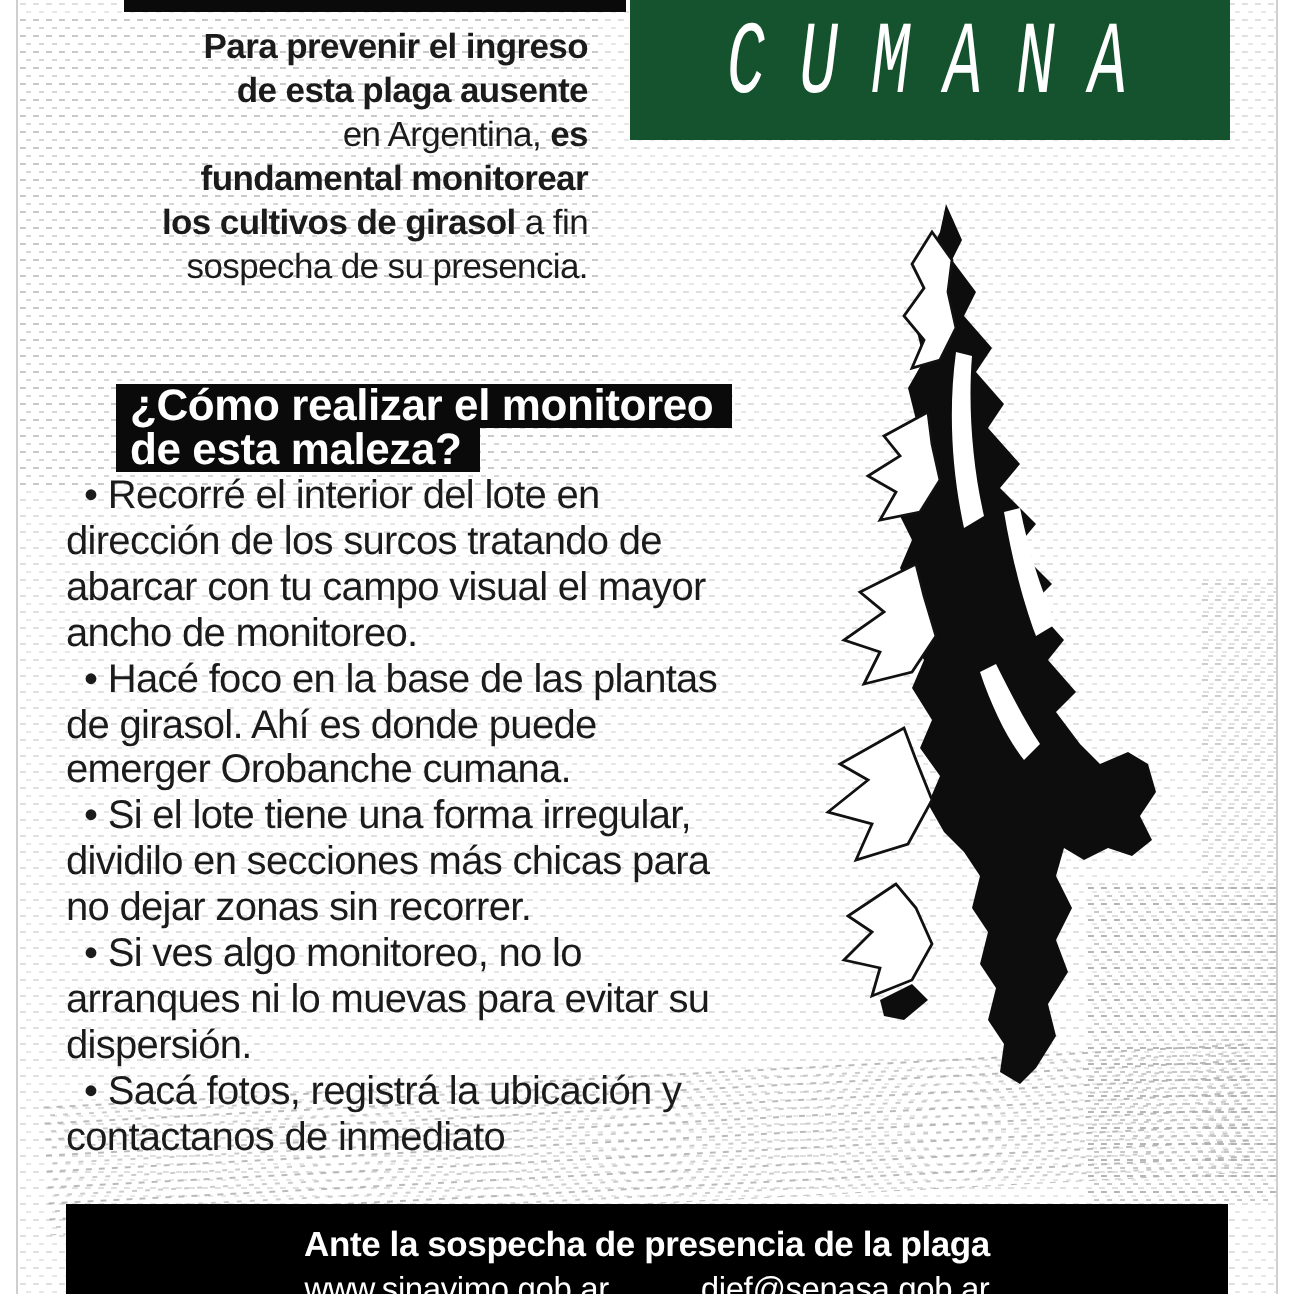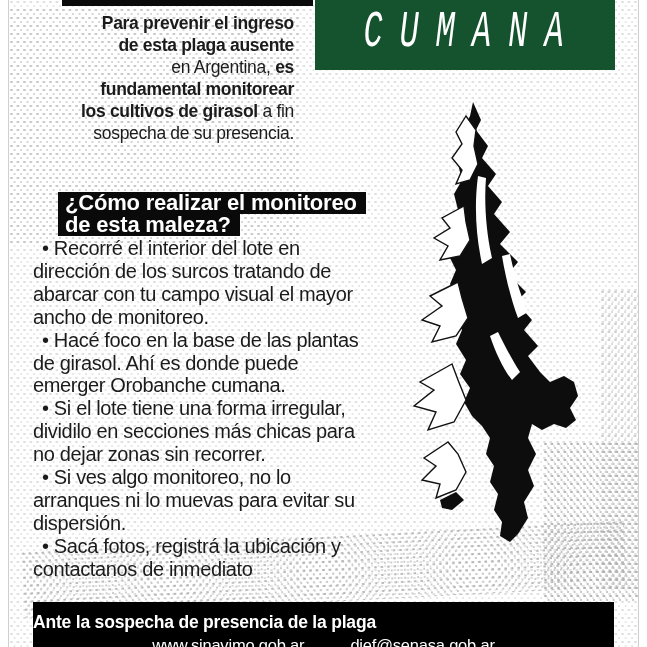--- a/index.html
+++ b/index.html
@@ -52,21 +52,21 @@
   
   .bullets{position:absolute;left:33px;top:237px;width:345px;
     font-size:20px;line-height:22.9px;letter-spacing:-0.35px;color:#1b1b1b;}
   .bl{white-space:nowrap;}
   .lead{padding-left:9px;}
   
   .plant{position:absolute;left:378px;top:86px;width:244px;height:466px;}
   
   .footer{
     position:absolute;left:33px;top:602px;width:581px;height:45px;
-    background:#000000;color:#ffffff;overflow:visible;
+    background:#000000;color:#ffffff;text-align:center;overflow:visible;
   }
   .footer-heading{font-weight:bold;font-size:17.5px;line-height:21px;margin-top:10px;letter-spacing:-0.2px;}
   .footer-links{display:flex;justify-content:center;gap:46px;font-size:16.5px;margin-top:3px;letter-spacing:-0.2px;}
 </style>
 </head>
 <body>
 
 <div id="poster">
 
   <div class="dots dots-base"></div>

